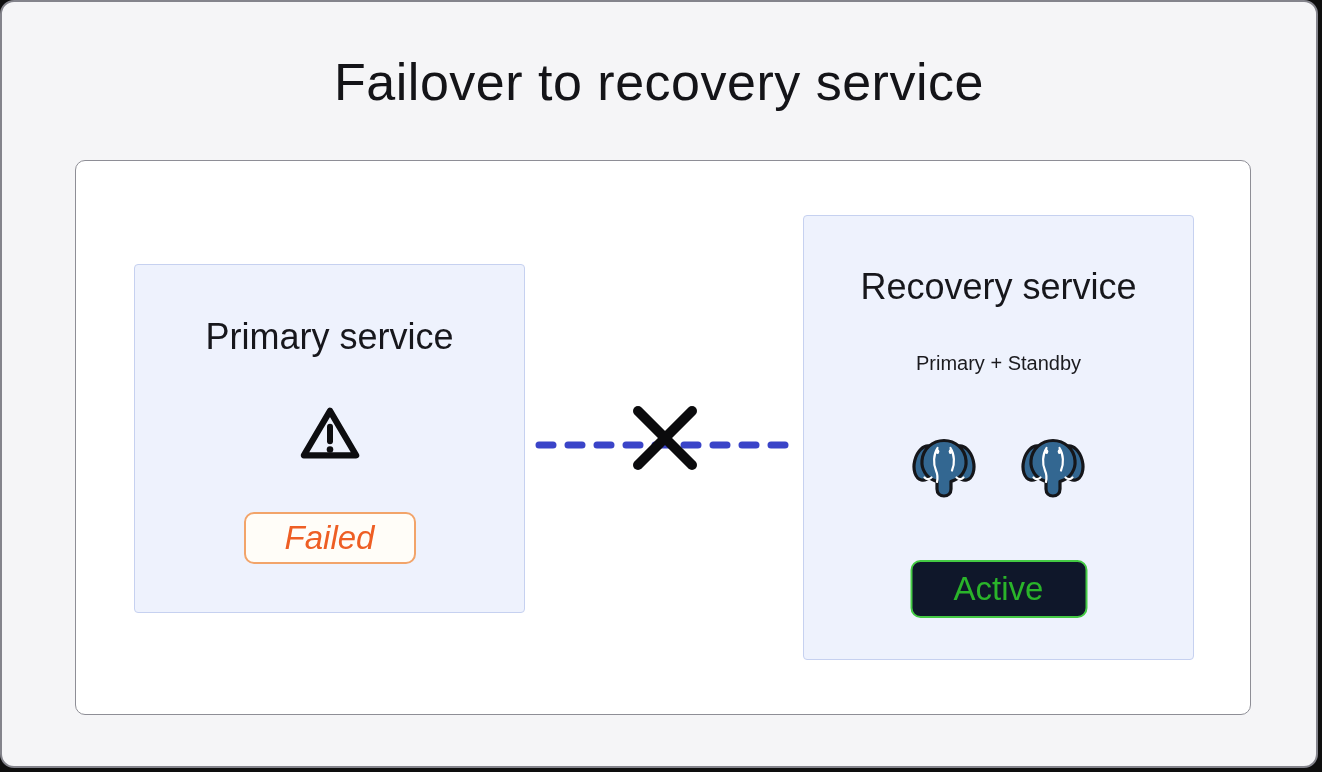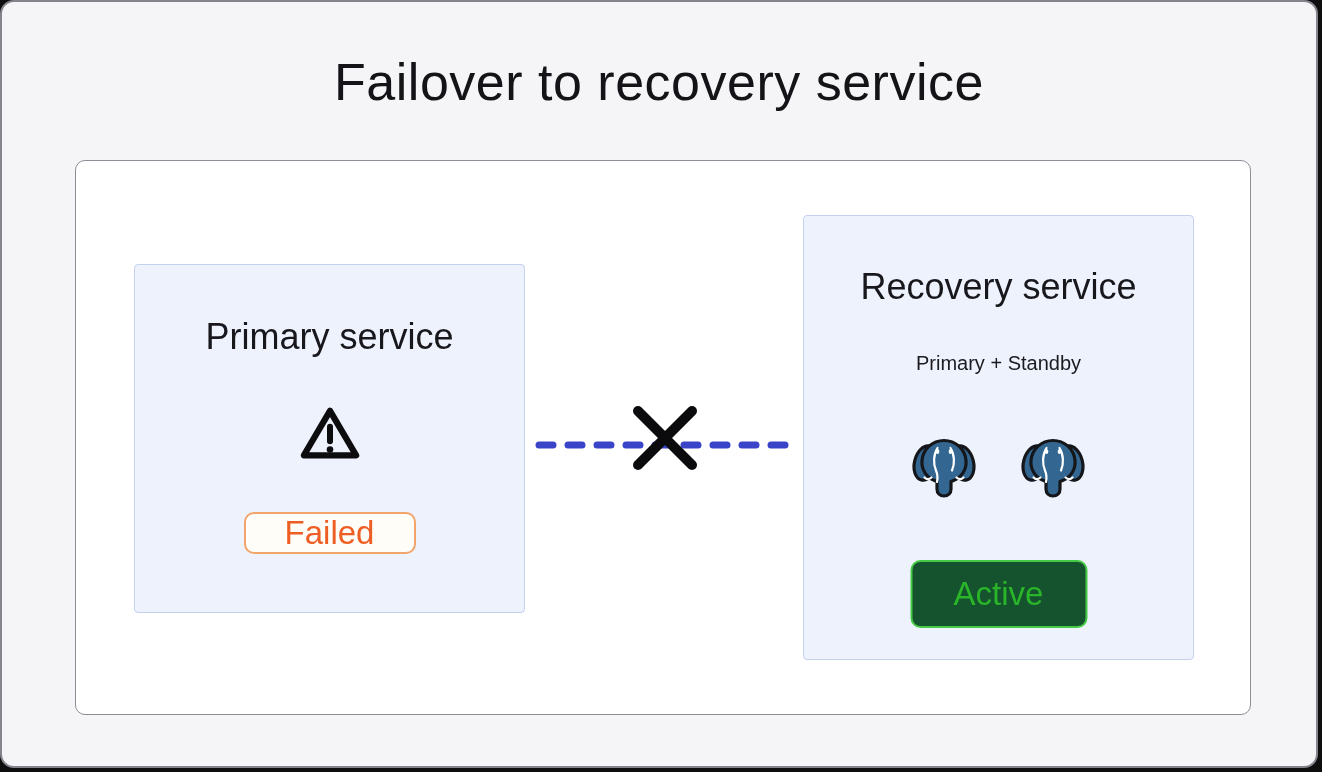--- a/index.html
+++ b/index.html
@@ -83,29 +83,30 @@
     transform: translateX(-50%);
     border-radius: 10px;
     box-sizing: border-box;
     display: flex;
     align-items: center;
     justify-content: center;
     font-size: 33px;
   }
   .badge-failed {
     top: 247px;
-    width: 172px; height: 42px;
+    width: 172px; height: 52px;
     background: #fffdf8;
     border: 2px solid #f2a46a;
     color: #ee5e24;
+    font-style: italic;
   }
   .badge-active {
     top: 344px;
-    width: 177px; height: 68px;
-    background: #14532d;
+    width: 177px; height: 58px;
+    background: #0f172a;
     border: 2px solid #44ca44;
     color: #2ab42a;
   }
   .elephant-row {
     position: absolute;
     left: 0; top: 221px;
     width: 100%;
     display: flex;
     justify-content: center;
     gap: 45px;

